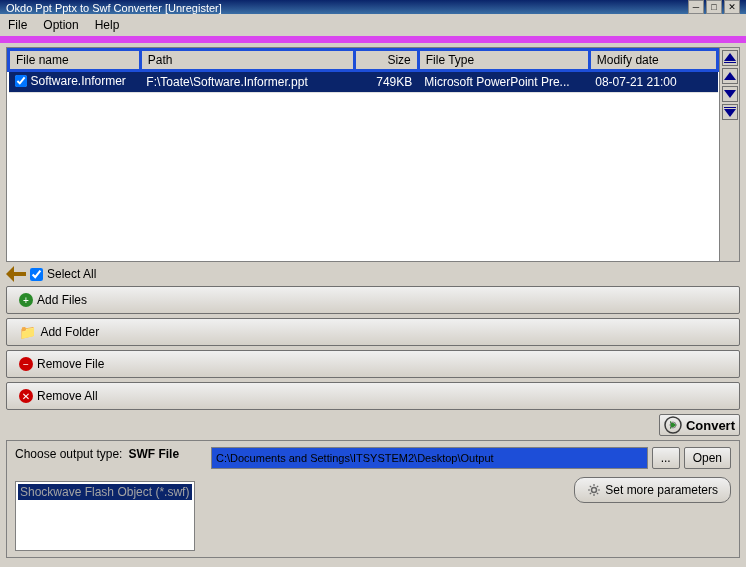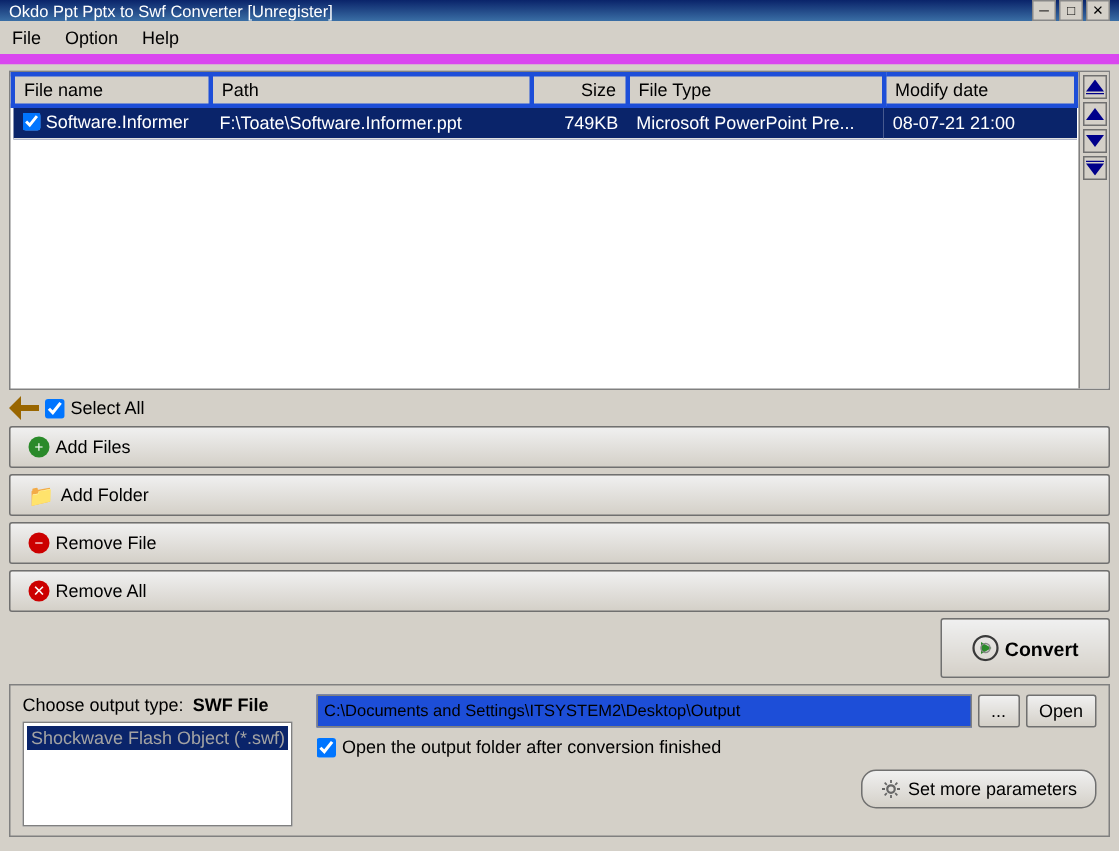--- a/index.html
+++ b/index.html
@@ -128,24 +128,24 @@
       border: 1px solid #707070;
       cursor: pointer;
       font-size: 12px;
       display: flex;
       align-items: center;
       gap: 4px;
       border-radius: 2px;
     }
     .btn-convert {
       margin-left: auto;
-      padding: 0 20px;
+      padding: 0 4px;
       font-size: 13px;
       font-weight: bold;
-      height: 40px;
+      height: 22px;
     }
     .btn-icon {
       width: 14px;
       height: 14px;
       border-radius: 50%;
       display: inline-flex;
       align-items: center;
       justify-content: center;
       font-size: 10px;
     }
@@ -155,22 +155,21 @@
     .output-section {
       border: 1px solid #808080;
       background: #d4d0c8;
       padding: 6px 8px;
       display: flex;
       gap: 16px;
     }
     .output-type-box {
       display: flex;
       flex-direction: column;
-      gap: 4px;
-      text-align: right;
+      gap: 20px;
     }
     .output-type-list {
       border: 1px solid #808080;
       background: white;
       width: 180px;
       height: 70px;
       padding: 2px;
       font-size: 12px;
     }
     .output-folder-box {
@@ -359,24 +358,20 @@
         <div style="background:#0a246a;color:#a3a3a3;padding:1px 2px;">Shockwave Flash Object (*.swf)</div>
       </div>
     </div>
 
     <div class="output-folder-box">
       <div class="output-folder-row">
         <input type="text" class="output-path-input" style="font-size: 11px;" value="C:\Documents and Settings\ITSYSTEM2\Desktop\Output">
         <button class="small-btn">...</button>
         <button class="small-btn">Open</button>
       </div>
-      <div class="checkbox-open-row">
-        <input type="checkbox" checked="" style="width: 13px; height: 13px;">
-        <span>Open the output folder after conversion finished</span>
-      </div>
       <div style="display:flex;justify-content:flex-end;margin-top:2px;">
         <button class="set-params-btn">
           <svg class="gear-svg" viewBox="0 0 14 14" width="14" height="14">
             <circle cx="7" cy="7" r="2.5" fill="none" stroke="#666" stroke-width="1.5"></circle>
             <g stroke="#666" stroke-width="1.2">
               <line x1="7" y1="1" x2="7" y2="3"></line>
               <line x1="7" y1="11" x2="7" y2="13"></line>
               <line x1="1" y1="7" x2="3" y2="7"></line>
               <line x1="11" y1="7" x2="13" y2="7"></line>
               <line x1="2.8" y1="2.8" x2="4.2" y2="4.2"></line>

